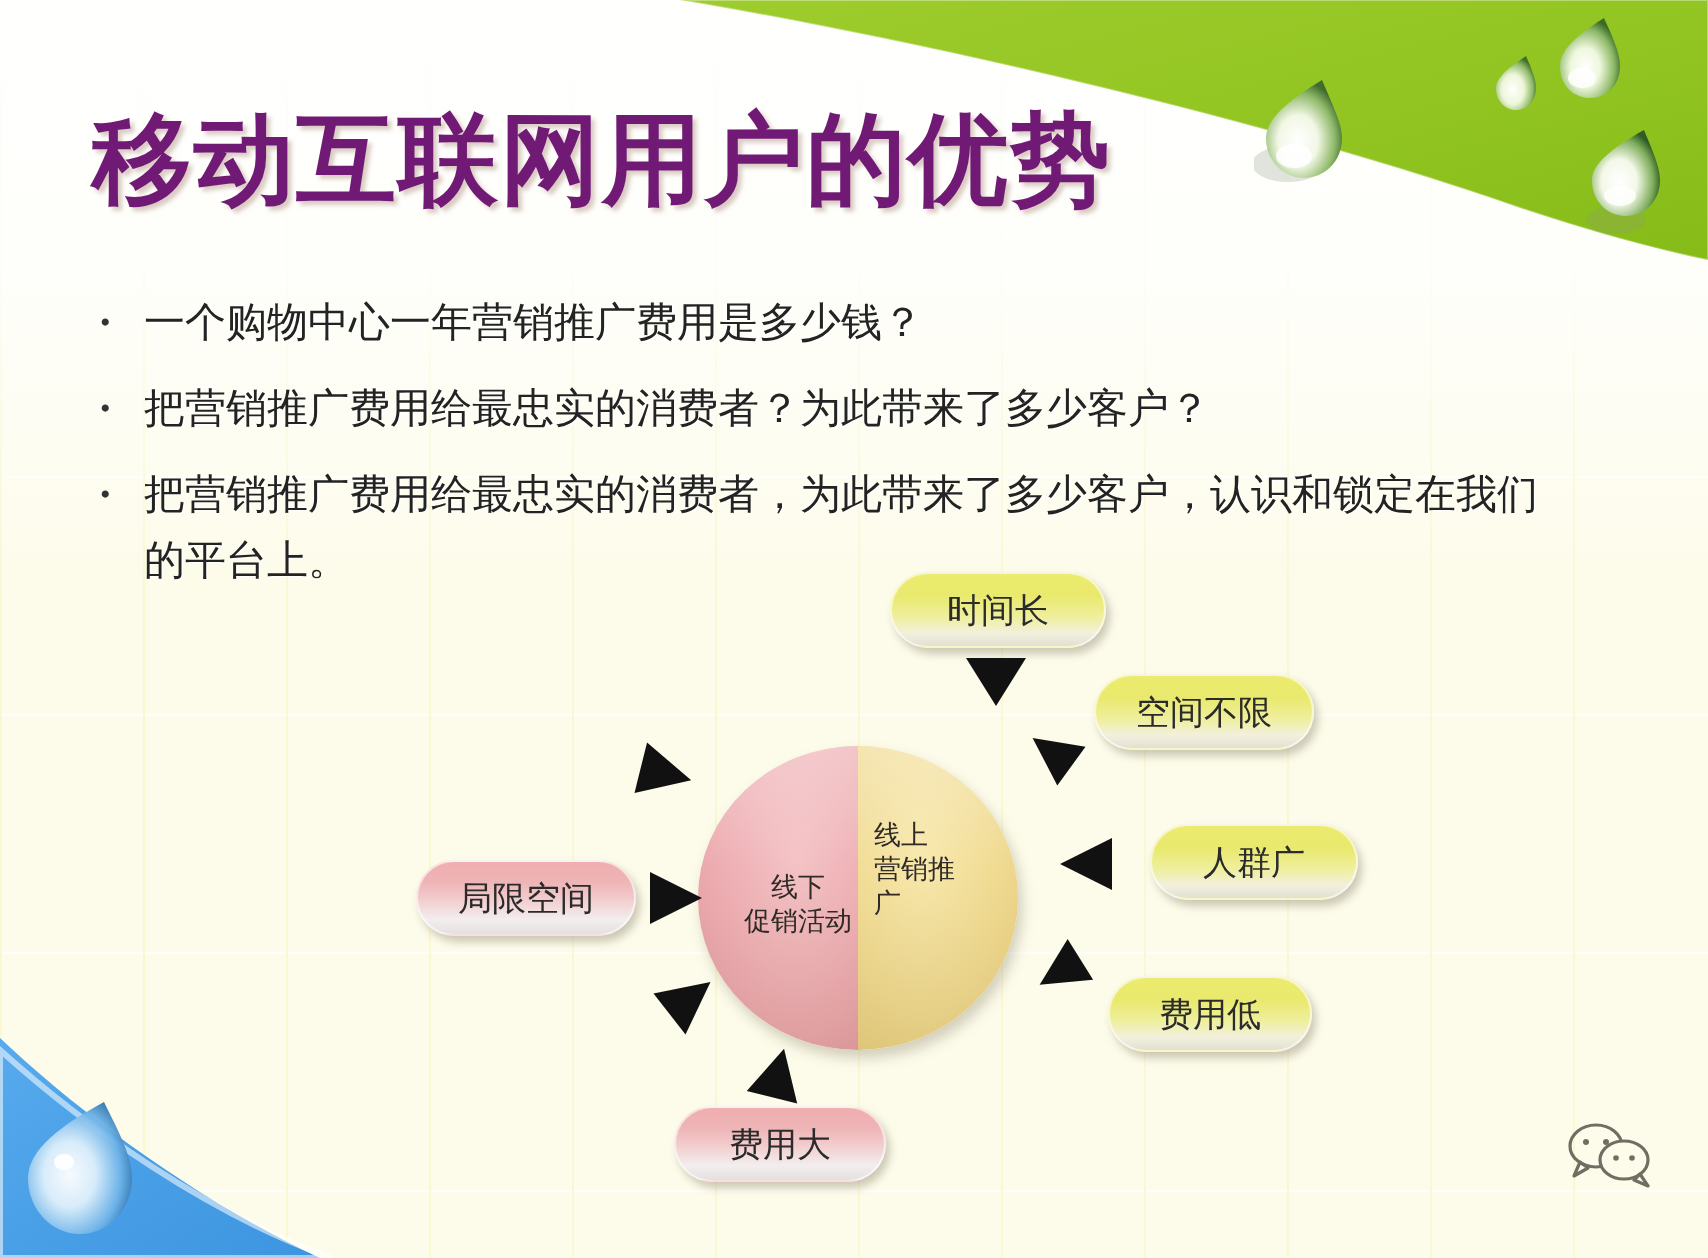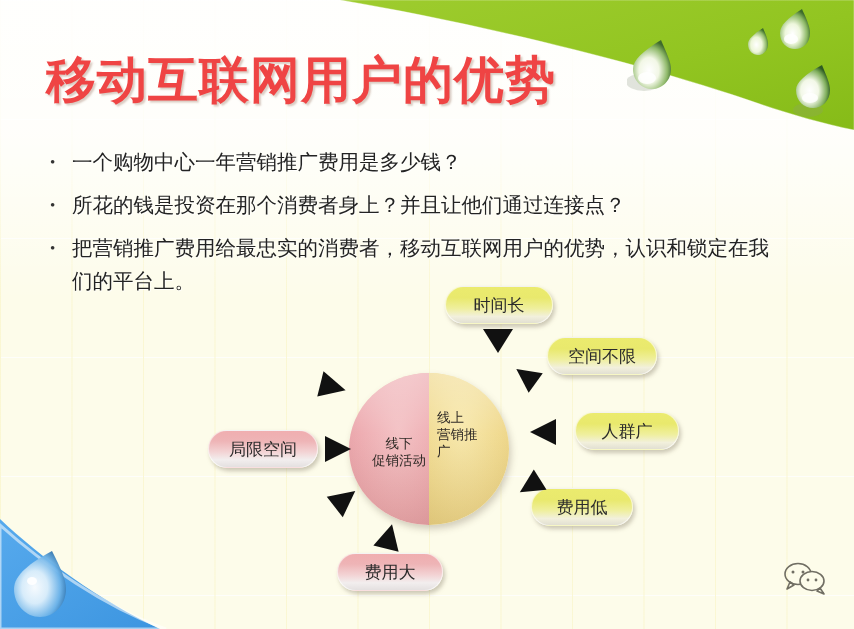--- a/index.html
+++ b/index.html
@@ -68,21 +68,21 @@
   
   .droplet { position: absolute; pointer-events: none; }
 
   
   .title {
     position: absolute;
     left: 46px;
     top: 47px;
     font-size: 50px;
     font-weight: bold;
-    color: #ef4444;
+    color: #701a75;
     letter-spacing: 1px;
     text-shadow: 2px 2px 2px rgba(150,110,90,0.35);
     white-space: nowrap;
   }
 
   
   .bullets {
     position: absolute;
     left: 46px;
     top: 146px;
@@ -301,25 +301,25 @@
 
   <div class="title">移动互联网用户的优势</div>
 
   <div class="bullets">
     <div class="bullet-row">
       <div class="bullet-dot">•</div>
       <div class="bullet-text">一个购物中心一年营销推广费用是多少钱？</div>
     </div>
     <div class="bullet-row">
       <div class="bullet-dot">•</div>
-      <div class="bullet-text">所花的钱是投资在那个消费者身上？并且让他们通过连接点？</div>
+      <div class="bullet-text">把营销推广费用给最忠实的消费者？为此带来了多少客户？</div>
     </div>
     <div class="bullet-row">
       <div class="bullet-dot">•</div>
-      <div class="bullet-text">把营销推广费用给最忠实的消费者，移动互联网用户的优势，认识和锁定在我们的平台上。</div>
+      <div class="bullet-text">把营销推广费用给最忠实的消费者，为此带来了多少客户，认识和锁定在我们的平台上。</div>
     </div>
   </div>
 
   <div class="diagram">
 
     <div class="circle">
       <div class="circle-half circle-left"></div>
       <div class="circle-half circle-right"></div>
       <div class="circle-gloss"></div>
       <div class="circle-label circle-label-right">线上
@@ -337,21 +337,21 @@
     <div class="pill pill-yellow" style="left:547px; top:337px; width:110px;">
       <span>空间不限</span>
     </div>
     <div class="arrow" style="left:514px; top:364px; border-top:12px solid transparent; border-bottom:12px solid transparent; border-right:24px solid #111; transform: rotate(36deg);"></div>
 
     <div class="pill pill-yellow" style="left:575px; top:412px; width:104px;">
       <span>人群广</span>
     </div>
     <div class="arrow" style="left:530px; top:419px; border-top:13px solid transparent; border-bottom:13px solid transparent; border-right:26px solid #111;"></div>
 
-    <div class="pill pill-yellow" style="left:531px; top:488px; width:102px;align-items:center;">
+    <div class="pill pill-yellow" style="left:554px; top:488px; width:102px;align-items:center;">
       <span>费用低</span>
     </div>
     <div class="arrow" style="left:518px; top:474px; border-top:12px solid transparent; border-bottom:12px solid transparent; border-right:24px solid #111; transform: rotate(-32deg);"></div>
 
     <div class="arrow" style="left:320px; top:374px; border-top:13px solid transparent; border-bottom:13px solid transparent; border-left:26px solid #111; transform: rotate(14deg);"></div>
 
     <div class="pill pill-pink" style="left:208px; top:430px; width:110px;">
       <span>局限空间</span>
     </div>
     <div class="arrow" style="left:325px; top:436px; border-top:13px solid transparent; border-bottom:13px solid transparent; border-left:26px solid #111;"></div>

